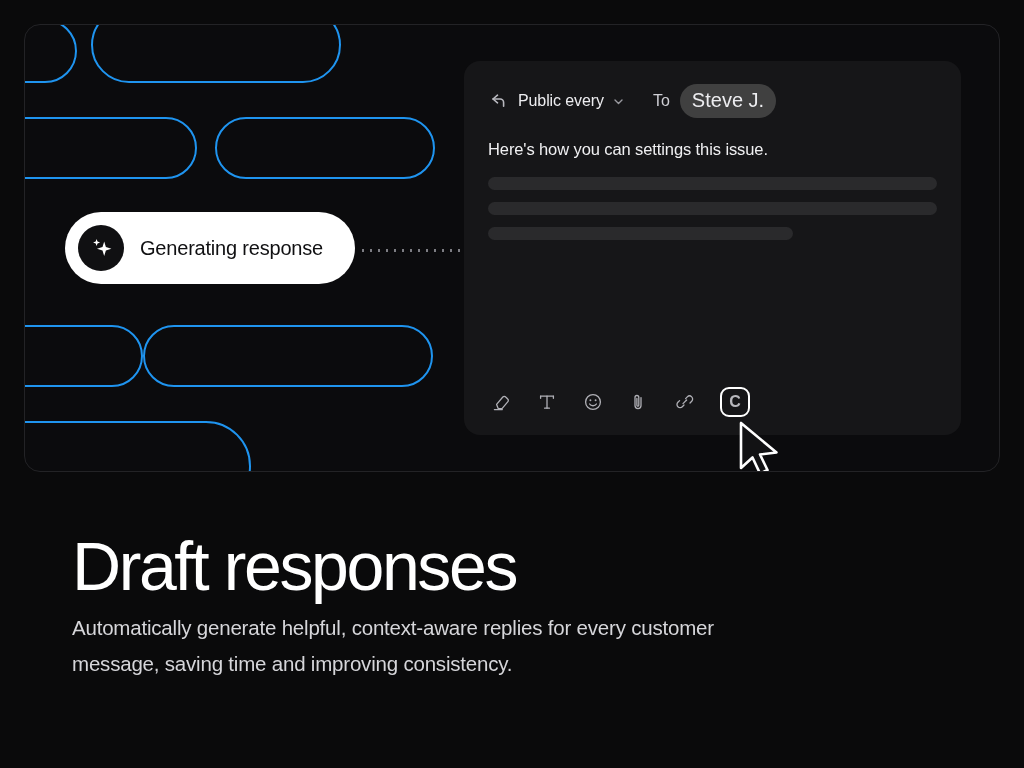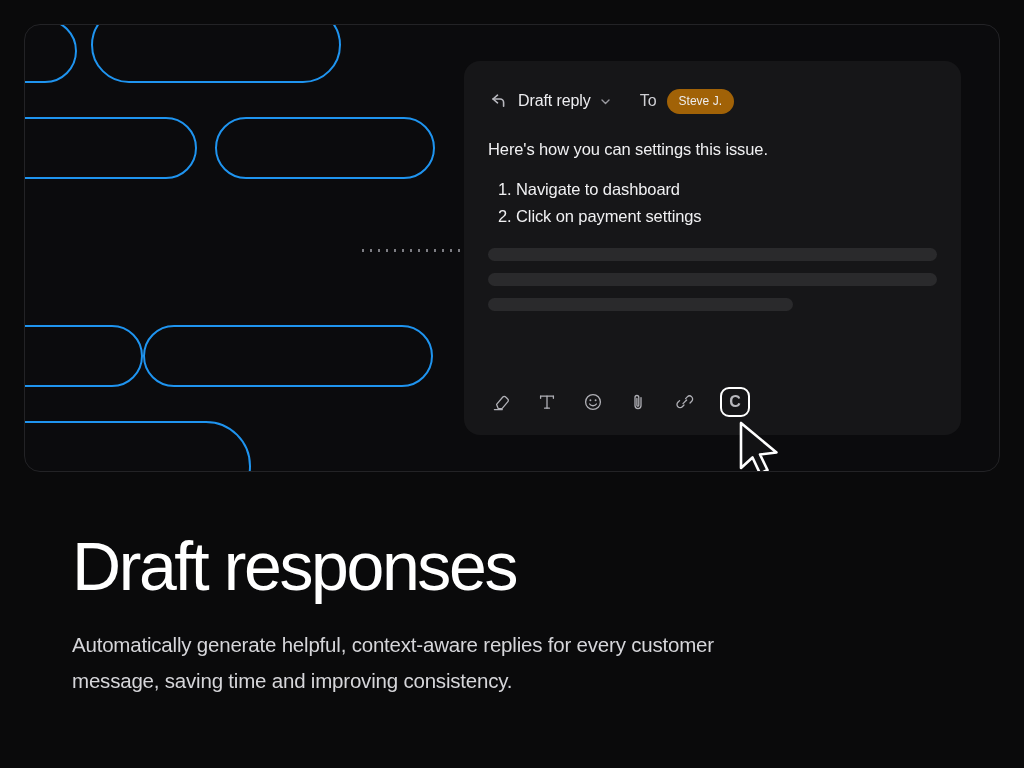--- a/index.html
+++ b/index.html
@@ -116,23 +116,23 @@
     letter-spacing: -0.1px;
   }
   .chev { flex: none; display: block; margin-left: -2px; }
   .to-label {
     font-size: 16px;
     color: #cfcfd4;
     margin-left: 18px;
     text-align: right;
   }
   .to-chip {
-    background: #a16207;
+    background: #404040;
     color: #ededf0;
-    font-size: 12px;
+    font-size: 20px;
     border-radius: 999px;
     padding: 5px 12px 6px 12px;
     white-space: nowrap;
   }
 
   .card-body { margin-top: 25px; }
   .lead {
     font-size: 16.5px;
     color: #f0f0f2;
     letter-spacing: -0.1px;
@@ -205,21 +205,21 @@
   
   .caption { position: absolute; left: 72px; top: 527px; width: 880px; }
   .headline {
     font-size: 68px;
     line-height: 78px;
     color: #ffffff;
     letter-spacing: -2.4px;
     font-weight: 500;
   }
   .subtitle {
-    margin-top: 22px;
+    margin-top: 5px;
     font-size: 20.5px;
     line-height: 36px;
     color: #d6d6da;
     letter-spacing: -0.2px;
     max-width: 700px;
   }
 </style>
 </head>
 <body>
 
@@ -230,48 +230,53 @@
     <div class="blue-layer" id="blueLayer">
         <div class="bpill" style="left: -48px; top: -6px; width: 100px; height: 64px;"></div>
         <div class="bpill" style="left: 66px; top: -18px; width: 250px; height: 76px;"></div>
         <div class="bpill" style="left: -92px; top: 92px; width: 264px; height: 62px;"></div>
         <div class="bpill" style="left: 190px; top: 92px; width: 220px; height: 62px;"></div>
         <div class="bpill" style="left: -96px; top: 300px; width: 214px; height: 62px;"></div>
         <div class="bpill" style="left: 118px; top: 300px; width: 290px; height: 62px;"></div>
         <div class="bpill" style="left: -100px; top: 396px; width: 326px; height: 90px;"></div>
       </div>
 
+    <div class="gen-pill">
+      <div class="gen-badge">
+        <svg width="28" height="28" viewBox="0 0 28 28">
+          <path d="M17.2 7.6 L18.9 13.1 L24.4 14.8 L18.9 16.5 L17.2 22 L15.5 16.5 L10 14.8 L15.5 13.1 Z" fill="#ffffff"></path>
+          <path d="M9.6 5.0 L10.5 7.6 L13.1 8.5 L10.5 9.4 L9.6 12.0 L8.7 9.4 L6.1 8.5 L8.7 7.6 Z" fill="#ffffff"></path>
+        </svg>
+      </div>
+      <div class="gen-label">Generating response</div>
+    </div>
 
     <div class="connector"></div>
 
     <div class="card">
 
       <div class="card-head">
         <span>
           <svg class="reply-arrow" width="20" height="20" viewBox="0 0 20 20">
             <path d="M9.5 4.2 L5.0 8.0 L9.5 11.8" fill="none" stroke="#b9b9bf" stroke-width="1.6" stroke-linecap="round" stroke-linejoin="round"></path>
             <path d="M5.0 8.0 H12.2 a3.4 3.4 0 0 1 3.4 3.4 V15.2" fill="none" stroke="#b9b9bf" stroke-width="1.6" stroke-linecap="round"></path>
           </svg>
         </span>
-        <span class="reply-type">Draft reply</span>
+        <span class="reply-type">Public every</span>
         <span>
           <svg class="chev" width="13" height="13" viewBox="0 0 13 13">
             <path d="M3 5 L6.5 8.4 L10 5" fill="none" stroke="#9a9aa0" stroke-width="1.4" stroke-linecap="round" stroke-linejoin="round"></path>
           </svg>
         </span>
         <span class="to-label">To</span>
         <span class="to-chip">Steve J.</span>
       </div>
 
       <div class="card-body">
         <div class="lead">Here's how you can settings this issue.</div>
-        <ol class="steps" id="stepsList">
-            <li>Navigate to dashboard</li>
-            <li>Click on payment settings</li>
-          </ol>
         <div class="skeletons" id="skelGroup">
             <div class="sk" style="width: 100%;"></div>
             <div class="sk" style="width: 100%;"></div>
             <div class="sk" style="width: 68%;"></div>
           </div>
       </div>
 
       <div class="toolbar">
         <div class="tool">
           <svg width="22" height="22" viewBox="0 0 22 22">

